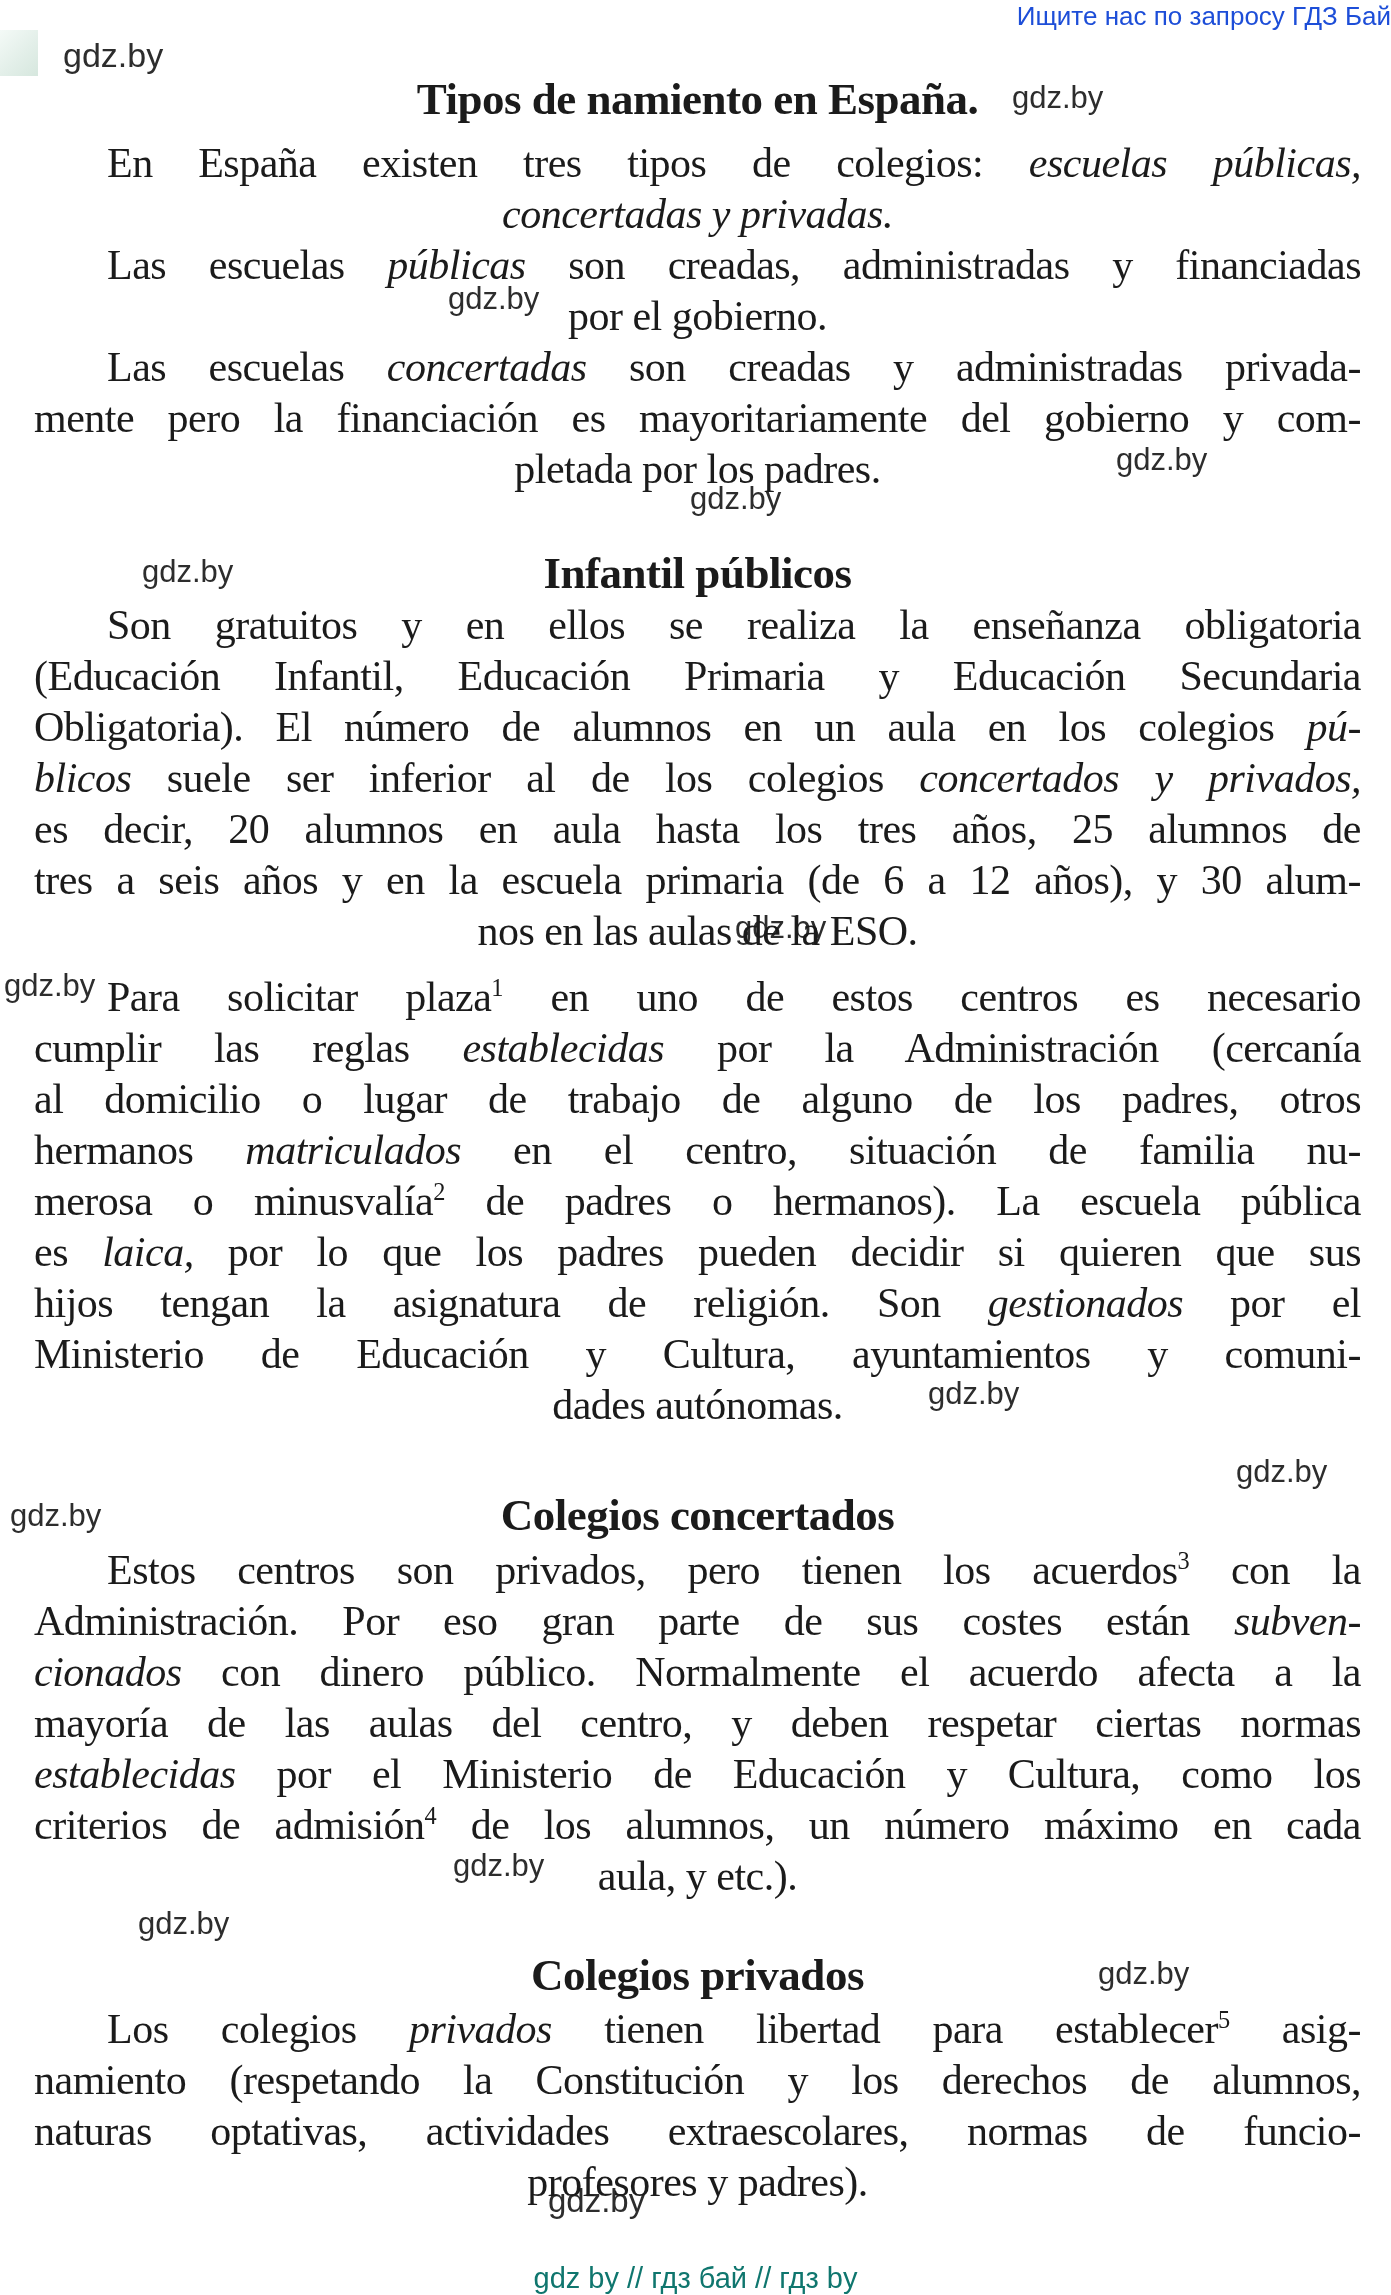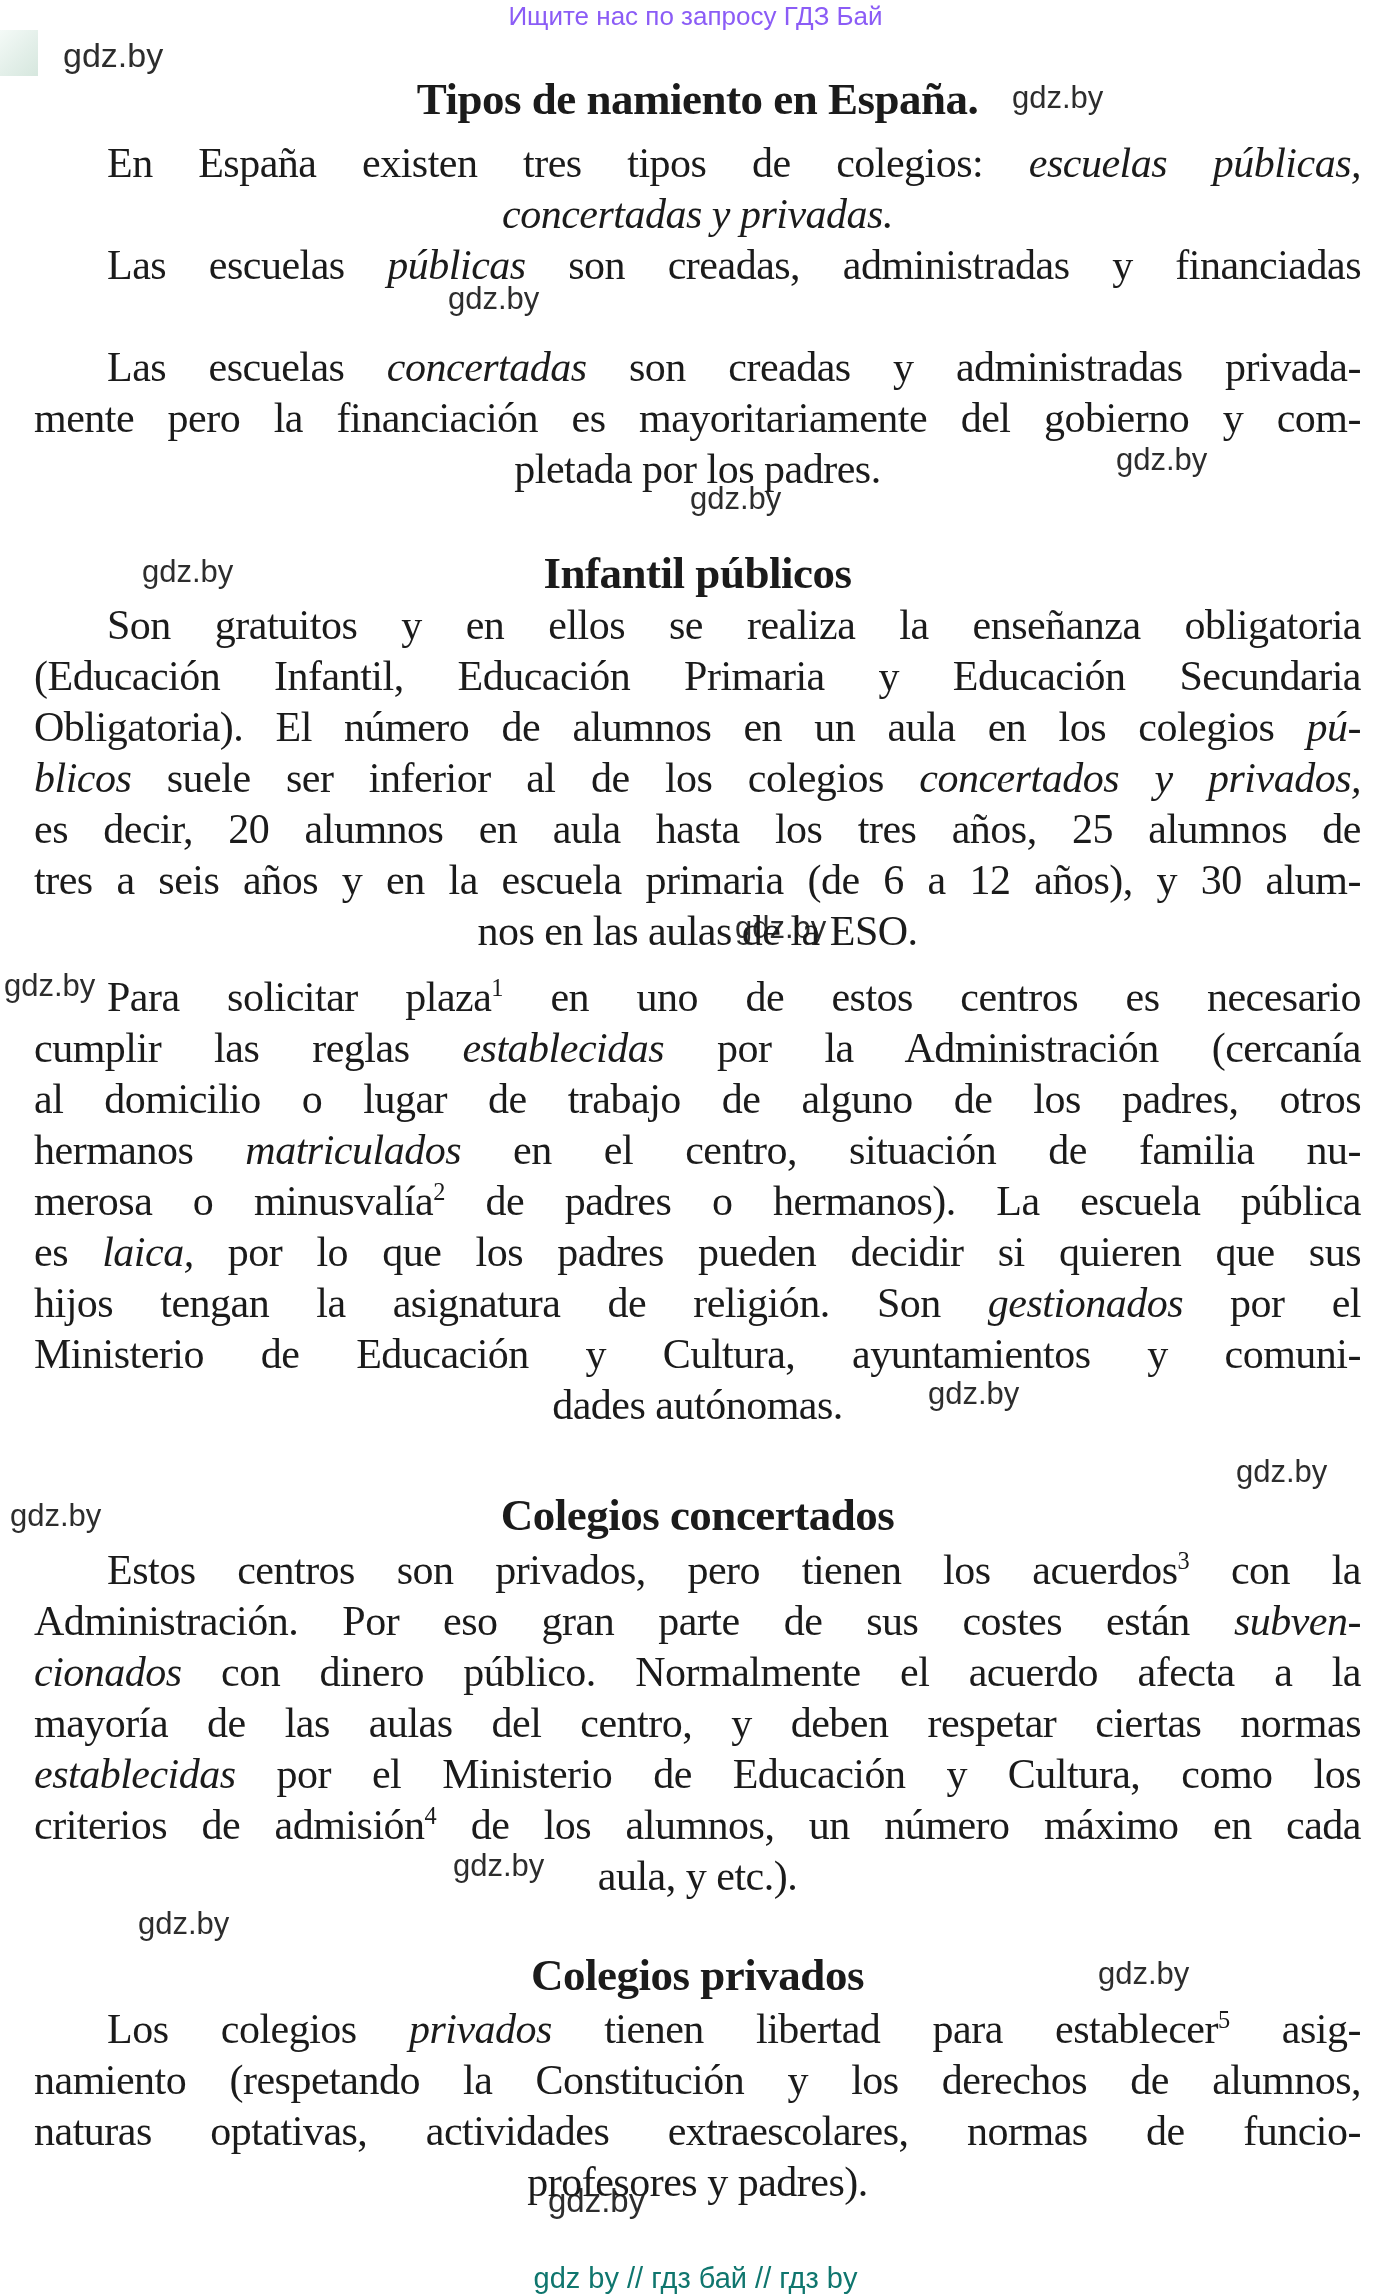--- a/index.html
+++ b/index.html
@@ -9,25 +9,25 @@
     height: 2295px;
     background: #ffffff;
     overflow: hidden;
     font-family: "Liberation Serif", serif;
     color: #1b1b1b;
     margin: 0 auto;
   }
   .banner {
     position: absolute;
     top: 1px; left: 0; right: 0;
-    text-align: center;
+    text-align: right;
     font-family: "Liberation Sans", sans-serif;
     font-size: 26px;
     font-weight: 500;
-    color: #8b5cf6;
+    color: #1d4ed8;
   }
   .corner-square {
     position: absolute;
     left: 0; top: 30px;
     width: 38px; height: 46px;
     background: linear-gradient(135deg, #f4faf7 0%, #e3efe9 55%, #d6e7de 100%);
   }
   .wm {
     position: absolute;
     font-family: "Liberation Sans", sans-serif;
@@ -96,20 +96,21 @@
   <div>
       <div class="block title" style="top: 74px;">
         <div class="line j"><span>Tipos de namiento en España.</span></div>
       </div>
       <div class="block para" style="top: 138px;">
         <div class="line j ind"><span>En España existen tres tipos de colegios: </span><em>escuelas públicas,</em></div>
         <div class="line l"><em>concertadas y privadas.</em></div>
       </div>
       <div class="block para" style="top: 240px;">
         <div class="line j ind"><span>Las escuelas </span><em>públicas</em><span> son creadas, administradas y financiadas</span></div>
+        <div class="line l"><span>por el gobierno.</span></div>
       </div>
       <div class="block para" style="top: 342px;">
         <div class="line j ind"><span>Las escuelas </span><em>concertadas</em><span> son creadas y administradas privada-</span></div>
         <div class="line j"><span>mente pero la financiación es mayoritariamente del gobierno y com-</span></div>
         <div class="line l"><span>pletada por los padres.</span></div>
       </div>
       <div class="block heading" style="top: 548px;">
         <div class="line j"><span>Infantil públicos</span></div>
       </div>
       <div class="block para" style="top: 600px;">

